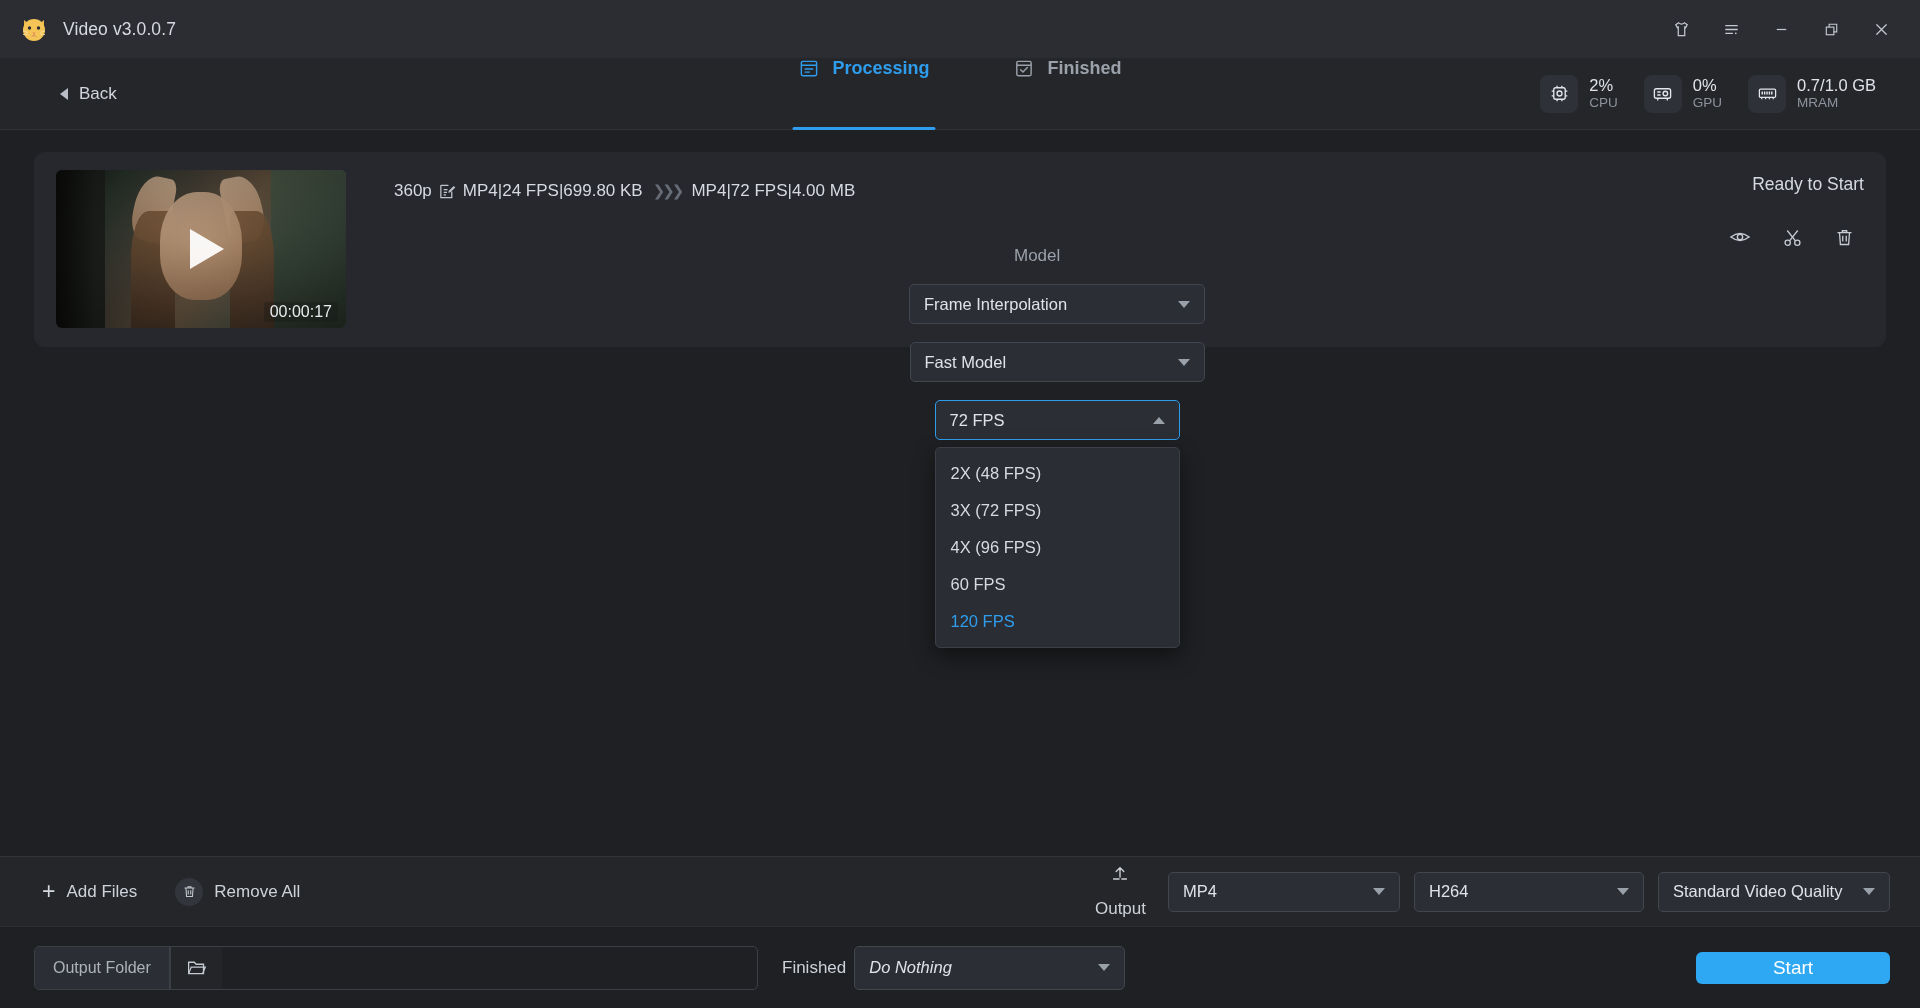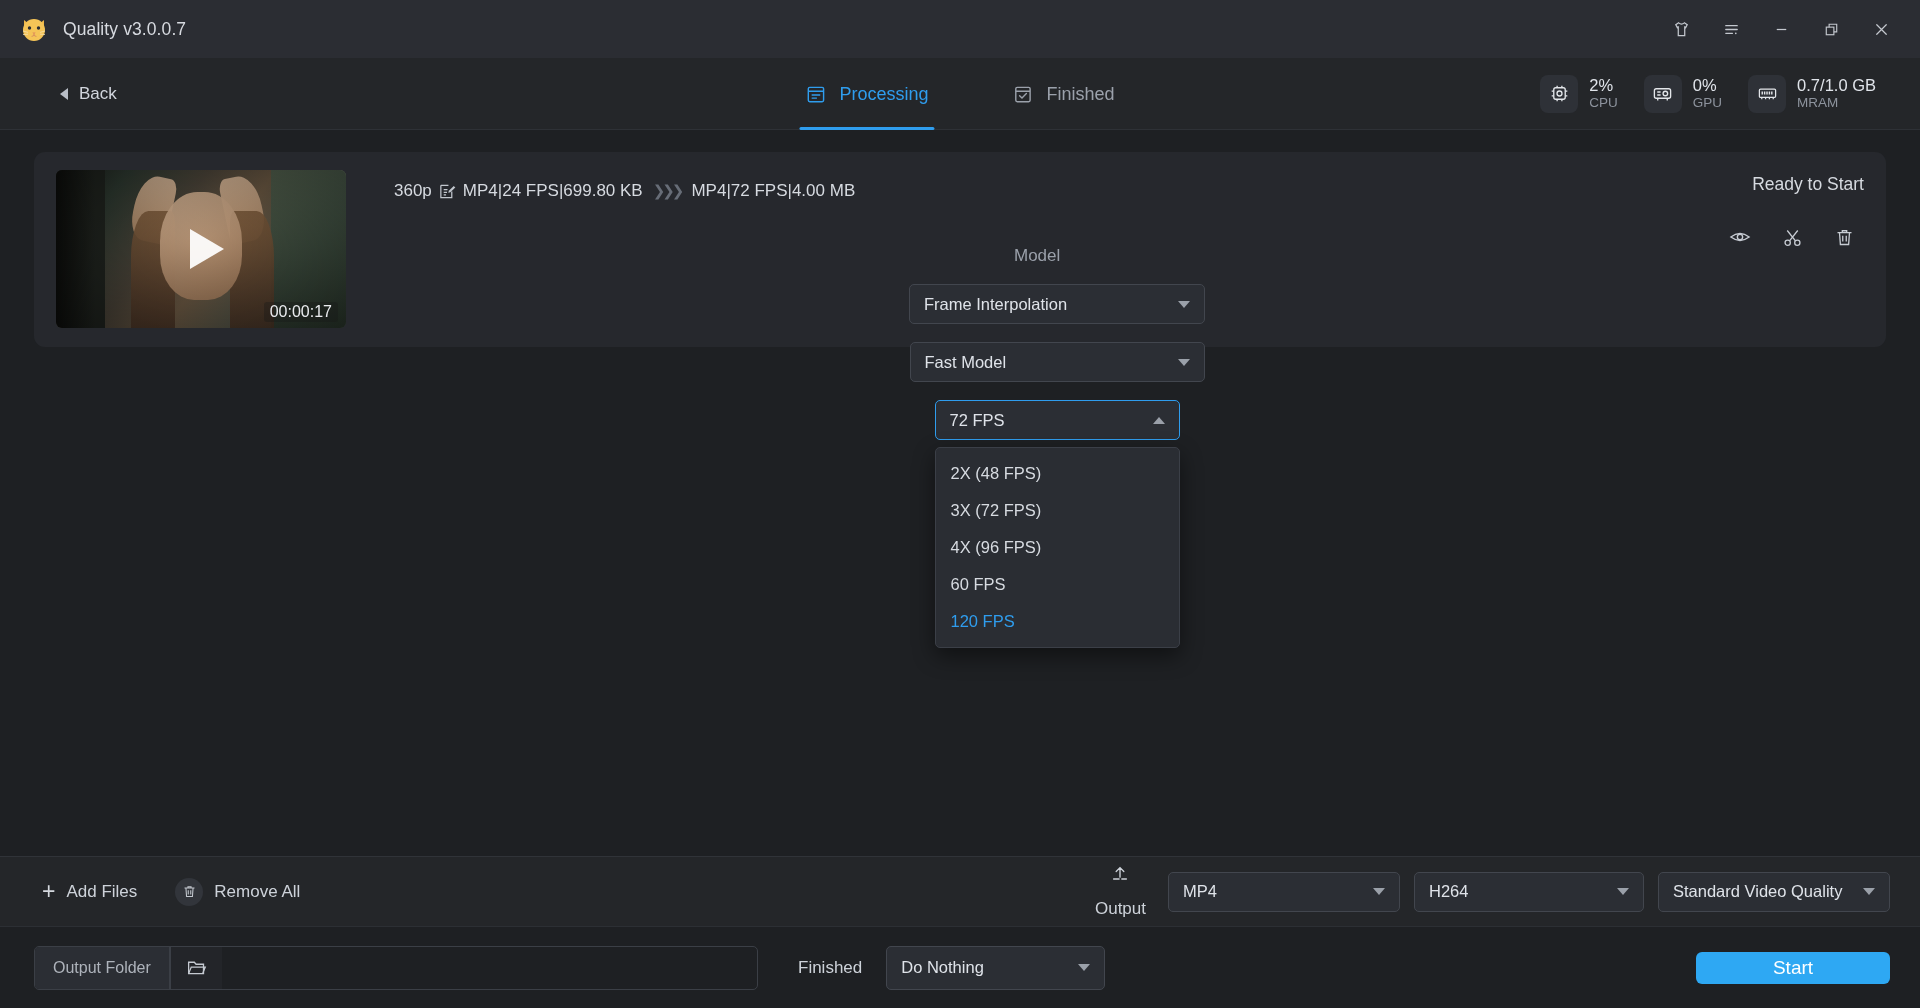--- a/index.html
+++ b/index.html
@@ -54,24 +54,25 @@
     border-top: 6px solid transparent;
     border-bottom: 6px solid transparent;
     border-right: 8px solid #b9bec7;
   }
   .tabs {
     position: absolute; left: 50%; top: 0;
     transform: translateX(-50%);
     height: 72px; display: flex; align-items: stretch; gap: 72px;
   }
   .tab {
-    display: flex; align-items: center; gap: 13px;
+    display: flex; align-items: flex-start; gap: 13px;
     font-size: 18px; color: #9ba1ab;
     cursor: pointer; position: relative;
     padding: 0 6px;
+    font-weight: bold;
   }
   .tab.active { color: #2f9dee; }
   .tab.active::after {
     content: ""; position: absolute;
     left: 0; right: 0; bottom: 0; height: 3px;
     background: #2f9dee; border-radius: 2px;
   }
   .tab svg { display: block; }
 
   .stats { margin-left: auto; margin-right: 44px; display: flex; align-items: center; gap: 26px; }
@@ -269,21 +270,21 @@
   .out-lbl { color: #cdd2d9; font-size: 17px; }
   #sel-container { width: 232px; }
   #sel-codec { width: 230px; }
   #sel-quality { width: 232px; }
 
   .footer {
     flex: 0 0 82px; height: 82px;
     background: #1e2023;
     border-top: 1px solid #2c2f34;
     display: flex; align-items: center;
-    padding: 0 30px 0 34px; gap: 24px;
+    padding: 0 30px 0 34px; gap: 8px;
   }
   .folder-box {
     display: flex; align-items: stretch;
     height: 44px; width: 724px;
     border: 1px solid #3b3f46;
     border-radius: 5px;
     overflow: hidden;
   }
   .folder-lbl {
     background: #2b2e34;
@@ -306,21 +307,21 @@
     border-right: 5px solid transparent;
     border-top: 6px solid #9aa0a9;
   }
   .folder-open {
     width: 52px; background: #232529;
     border-left: 1px solid #3b3f46;
     display: flex; align-items: center; justify-content: center;
     color: #c5cad1; cursor: pointer;
   }
   .fin-lbl { color: #cdd2d9; font-size: 17px; margin-left: 16px; }
-  #sel-finished { width: 219px; height: 44px; }
+  #sel-finished { width: 271px; height: 44px; font-style: italic; }
   .start-btn {
     margin-left: auto;
     width: 194px; height: 32px;
     background: #2ea8f3;
     border-radius: 6px;
     display: flex; align-items: center; justify-content: center;
     color: #ffffff; font-size: 19px;
     cursor: pointer;
   }
 </style>
@@ -338,21 +339,21 @@
           <circle cx="16" cy="17" r="11" fill="#f5c457"></circle>
           <circle cx="11.5" cy="15" r="1.7" fill="#2b2d33"></circle>
           <circle cx="20.5" cy="15" r="1.7" fill="#2b2d33"></circle>
           <path d="M14.3 19.5 L17.7 19.5 L16 21.3 Z" fill="#e08a5a"></path>
           <path d="M16 21.3 Q16 23.4 13.6 23.4" stroke="#d98f5e" stroke-width="1" fill="none"></path>
           <path d="M16 21.3 Q16 23.4 18.4 23.4" stroke="#d98f5e" stroke-width="1" fill="none"></path>
           <path d="M5 18 L10 19.4 M5 21.5 L10 21.2" stroke="#f8e2b0" stroke-width=".8"></path>
           <path d="M27 18 L22 19.4 M27 21.5 L22 21.2" stroke="#f8e2b0" stroke-width=".8"></path>
         </svg>
       </span>
-      <span class="app-title">Quality v3.0.0.7</span>
+      <span class="app-title">Video v3.0.0.7</span>
     </div>
     <div class="tb-spacer"></div>
     <div class="tb-btns">
       <div class="tb-btn">
         <svg width="19" height="19" viewBox="0 0 20 20" fill="none" stroke="#c4c8cf" stroke-width="1.3">
           <path d="M7 3 L4 5 L5.6 8 L6.6 7.4 V16.5 H13.4 V7.4 L14.4 8 L16 5 L13 3 Q10 5.6 7 3 Z"></path>
         </svg>
       </div>
       <div class="tb-btn">
         <svg width="19" height="19" viewBox="0 0 20 20" stroke="#c4c8cf" stroke-width="1.4" stroke-linecap="round">

